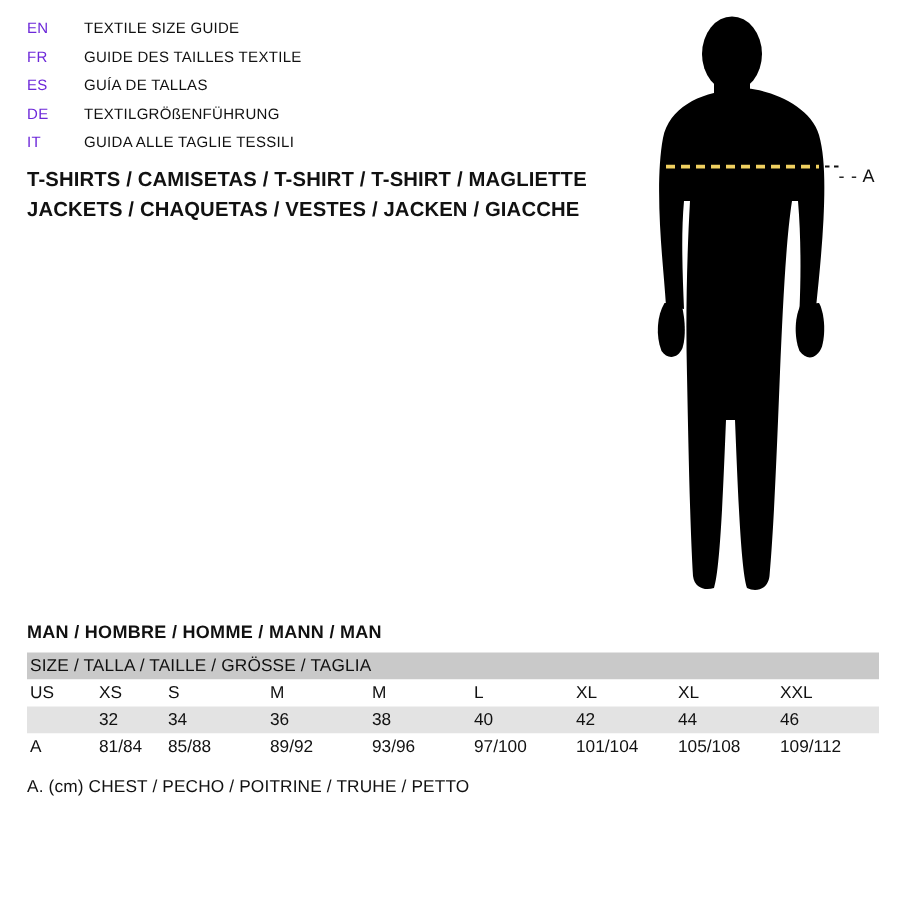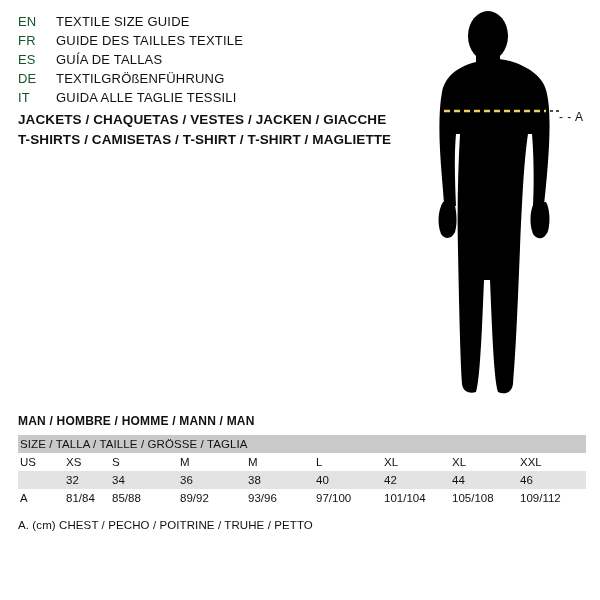--- a/index.html
+++ b/index.html
@@ -27,26 +27,26 @@
     top: 14px;
     width: 380px;
   }
   .lang-row {
     display: flex;
     align-items: baseline;
     height: 19px;
   }
   .lang-code {
     width: 38px;
-    font-size: 13px;
+    font-size: 10px;
     letter-spacing: 0.2px;
-    color: #14532d;
+    color: #6d28d9;
   }
   .lang-text {
-    font-size: 13px;
+    font-size: 10px;
     letter-spacing: 0.2px;
     color: #111;
   }
 
   
   .cat-block {
     position: absolute;
     left: 18px;
     top: 110px;
     width: 430px;
@@ -157,22 +157,22 @@
       <span class="lang-code">DE</span>
       <span class="lang-text">TEXTILGRÖßENFÜHRUNG</span>
     </div>
     <div class="lang-row">
       <span class="lang-code">IT</span>
       <span class="lang-text">GUIDA ALLE TAGLIE TESSILI</span>
     </div>
   </div>
 
   <div class="cat-block">
+    <div class="cat-line">T-SHIRTS / CAMISETAS / T-SHIRT / T-SHIRT / MAGLIETTE</div>
     <div class="cat-line">JACKETS / CHAQUETAS / VESTES / JACKEN / GIACCHE</div>
-    <div class="cat-line">T-SHIRTS / CAMISETAS / T-SHIRT / T-SHIRT / MAGLIETTE</div>
   </div>
 
   <div class="figure-wrap">
     <svg width="180" height="400" viewBox="0 0 180 400" xmlns="http://www.w3.org/2000/svg">
 
       <ellipse cx="78" cy="26" rx="20" ry="25" fill="#000000"></ellipse>
 
       <rect x="66" y="44" width="24" height="14" fill="#000000"></rect>
 
       <path d="M78 50

